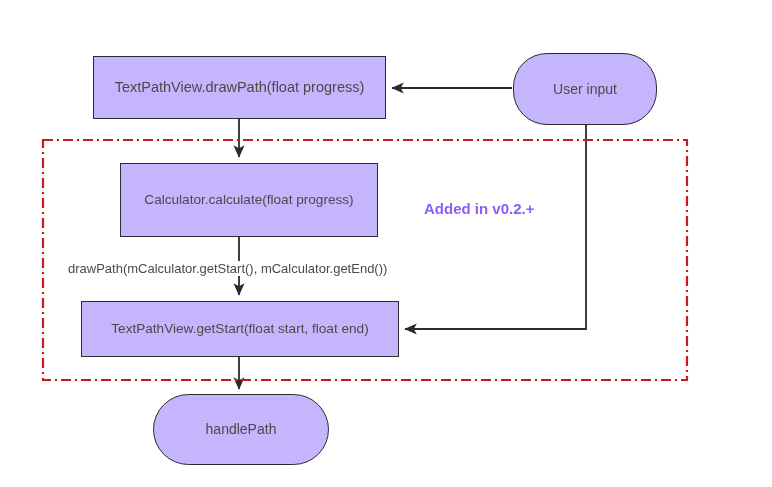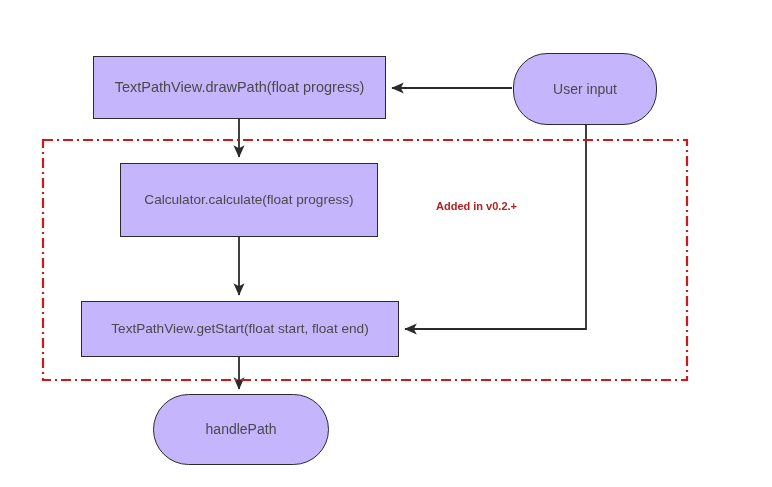--- a/index.html
+++ b/index.html
@@ -42,24 +42,24 @@
     left:41px;top:138px;width:644px;height:240px;
     border:2px dashed transparent;
     z-index:1;
     pointer-events:none;
   }
   #group-added svg{position:absolute;left:-2px;top:-2px;}
 
   
   #group-label{
     position:absolute;
-    left:436px;top:200px;
-    font-size:11px;
+    left:424px;top:200px;
+    font-size:15px;
     font-weight:bold;
-    color:#b91c1c;
+    color:#8b5cf6;
     white-space:nowrap;
     z-index:4;
   }
 
   
   #edge-label-drawpath{
     position:absolute;
     left:66px;top:261px;
     font-size:13px;
     color:#4a4a4a;
@@ -121,16 +121,17 @@
   </div>
 
   <div class="node process" id="node-draw-start-end">
     <span>TextPathView.getStart(float start, float end)</span>
   </div>
 
   <div class="node terminator" id="node-handle-path">
     <span>handlePath</span>
   </div>
 
+  <div id="edge-label-drawpath">drawPath(mCalculator.getStart(), mCalculator.getEnd())</div>
 
   <div id="group-label">Added in v0.2.+</div>
 
 </div>
 
 </body></html>

